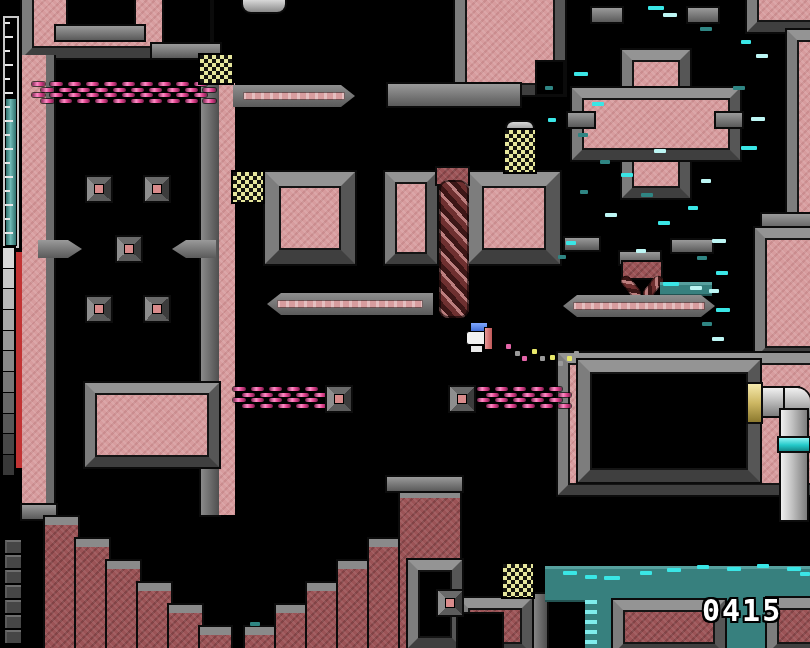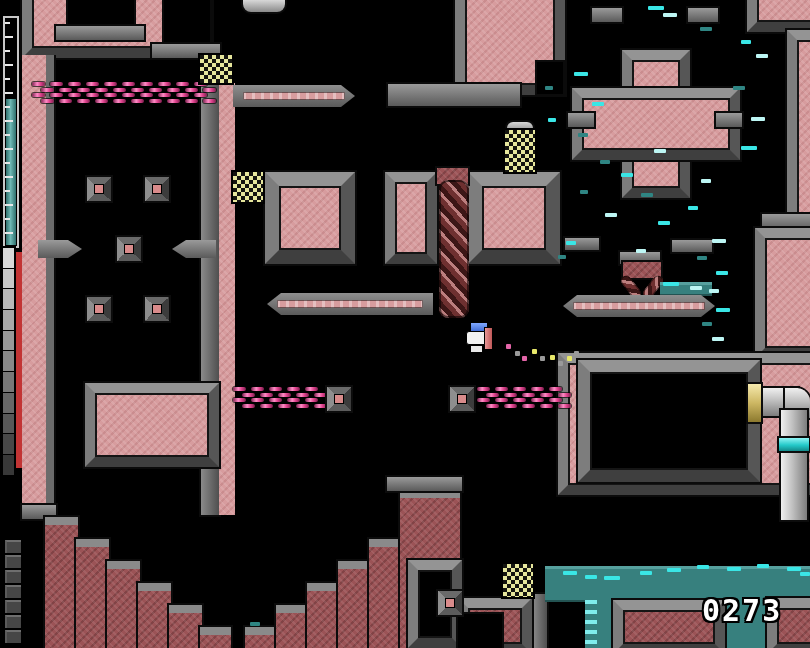--- a/index.html
+++ b/index.html
@@ -199,21 +199,21 @@
 
   <div class="abs gcol" style="left:533px;top:594px;width:14px;height:54px;"></div>
   <div class="abs maroon bev" style="left:458px;top:598px;width:74px;height:56px;"></div>
   <div class="abs" style="left:458px;top:614px;width:44px;height:34px;background:#000;box-shadow:0 0 0 2px #0b0b0b;"></div>
   <div class="abs water" style="left:545px;top:566px;width:265px;height:36px;"></div>
   <div class="abs fall" style="left:585px;top:600px;width:30px;height:48px;"></div>
   <div class="abs fall2" style="left:725px;top:595px;width:44px;height:53px;"></div>
   <div class="abs maroon bev" style="left:613px;top:600px;width:112px;height:54px;"></div>
   <div class="abs maroon bev" style="left:767px;top:598px;width:55px;height:56px;"></div>
 
-  <div class="abs score" style="left:702px;top:593px;z-index:60;">0273</div>
+  <div class="abs score" style="left:702px;top:593px;z-index:60;">0415</div>
 
   <div class="abs pl" style="left:465px;top:322px;width:36px;height:34px;z-index:50;">
     <span style="left:5px;top:0;width:18px;height:11px;background:linear-gradient(180deg,#7fa8ff,#3a66d0);border:1px solid #000;"></span>
     <span style="left:19px;top:5px;width:9px;height:23px;background:linear-gradient(90deg,#e89898,#c05858);border:1px solid #000;"></span>
     <span style="left:1px;top:9px;width:19px;height:14px;background:#f2f2f2;border:1px solid #000;border-radius:3px 0 0 3px;"></span>
     <span style="left:5px;top:23px;width:13px;height:8px;background:#e8e8e8;border:1px solid #000;"></span>
   </div>
 
   <div id="gen" class="abs" style="left:0;top:0;width:810px;height:648px;pointer-events:none;">
       <div class="dash" style="left: 32px; top: 82px;"></div>

